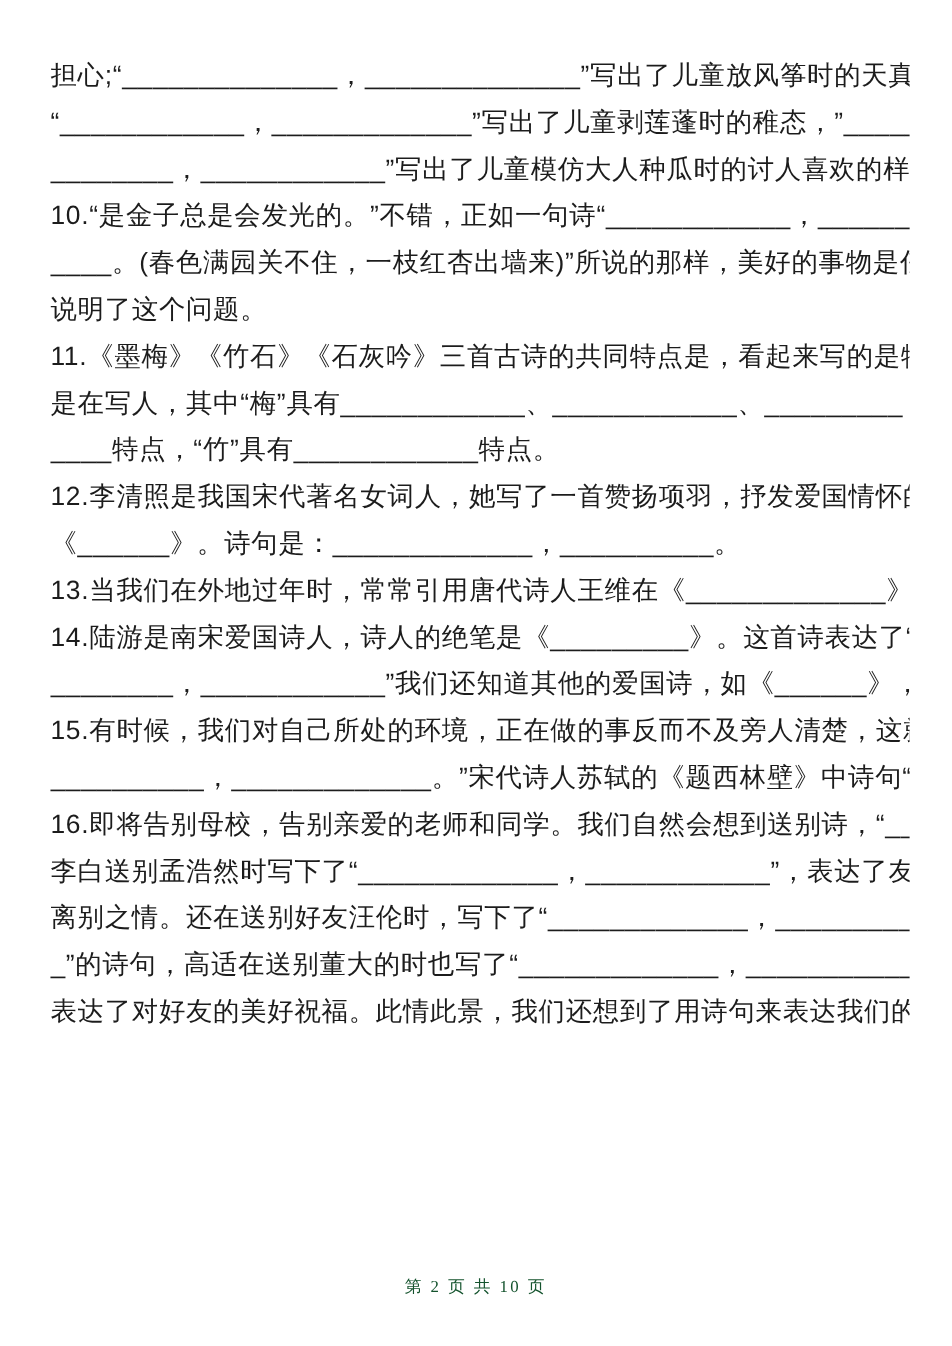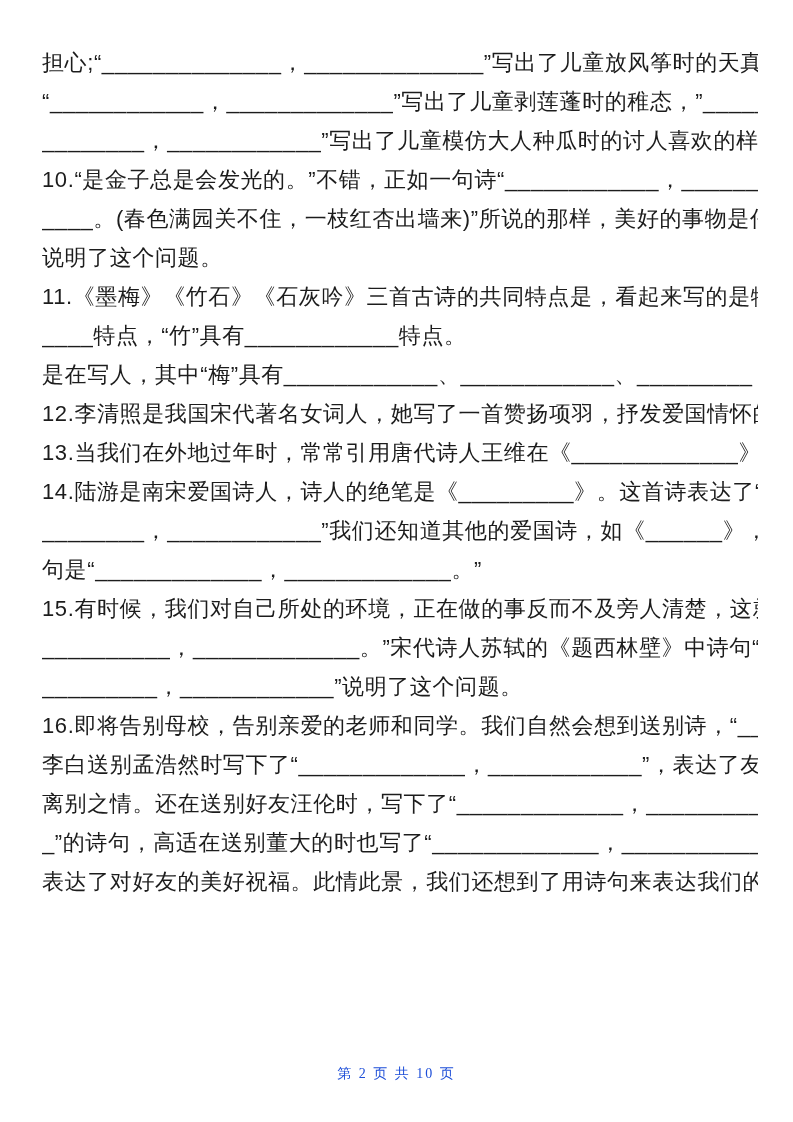--- a/index.html
+++ b/index.html
@@ -33,46 +33,45 @@
   .footer {
     position: absolute;
     left: 0;
     top: 1064px;
     width: 793px;
     text-align: center;
   }
   .footer span {
     font-family: "Liberation Serif", serif;
     font-size: 14px;
-    color: #1d4ed8;
+    color: #14532d;
     letter-spacing: 2px;
   }
 </style>
 </head>
 <body>
 
 <div class="page">
   <div class="content">
       <div class="line">担心;“______________，______________”写出了儿童放风筝时的天真，</div>
       <div class="line">“____________，_____________”写出了儿童剥莲蓬时的稚态，”_____</div>
       <div class="line">________，____________”写出了儿童模仿大人种瓜时的讨人喜欢的样子。</div>
       <div class="line">10.“是金子总是会发光的。”不错，正如一句诗“____________，__________</div>
       <div class="line">____。(春色满园关不住，一枝红杏出墙来)”所说的那样，美好的事物是任何禁锢</div>
       <div class="line">说明了这个问题。</div>
       <div class="line">11.《墨梅》《竹石》《石灰吟》三首古诗的共同特点是，看起来写的是物，实际上</div>
+      <div class="line">是在写人，其中“梅”具有____________、____________、_________</div>
       <div class="line">____特点，“竹”具有____________特点。</div>
-      <div class="line">是在写人，其中“梅”具有____________、____________、_________</div>
       <div class="line">12.李清照是我国宋代著名女词人，她写了一首赞扬项羽，抒发爱国情怀的诗——</div>
+      <div class="line">《______》。诗句是：_____________，__________。</div>
       <div class="line">13.当我们在外地过年时，常常引用唐代诗人王维在《_____________》中的“_</div>
       <div class="line">14.陆游是南宋爱国诗人，诗人的绝笔是《_________》。这首诗表达了“______</div>
       <div class="line">________，____________”我们还知道其他的爱国诗，如《______》，诗</div>
-      <div class="line">句是“_____________，_____________。”</div>
       <div class="line">15.有时候，我们对自己所处的环境，正在做的事反而不及旁人清楚，这就是“___</div>
       <div class="line">__________，_____________。”宋代诗人苏轼的《题西林壁》中诗句“____</div>
-      <div class="line">_________，____________”说明了这个问题。</div>
       <div class="line">16.即将告别母校，告别亲爱的老师和同学。我们自然会想到送别诗，“________</div>
       <div class="line">李白送别孟浩然时写下了“_____________，____________”，表达了友人</div>
       <div class="line">离别之情。还在送别好友汪伦时，写下了“_____________，___________</div>
       <div class="line">_”的诗句，高适在送别董大的时也写了“_____________，____________”，</div>
       <div class="line">表达了对好友的美好祝福。此情此景，我们还想到了用诗句来表达我们的送别之</div>
     </div>
   <div class="footer">
     <span>第 2 页 共 10 页</span>
   </div>
 </div>

